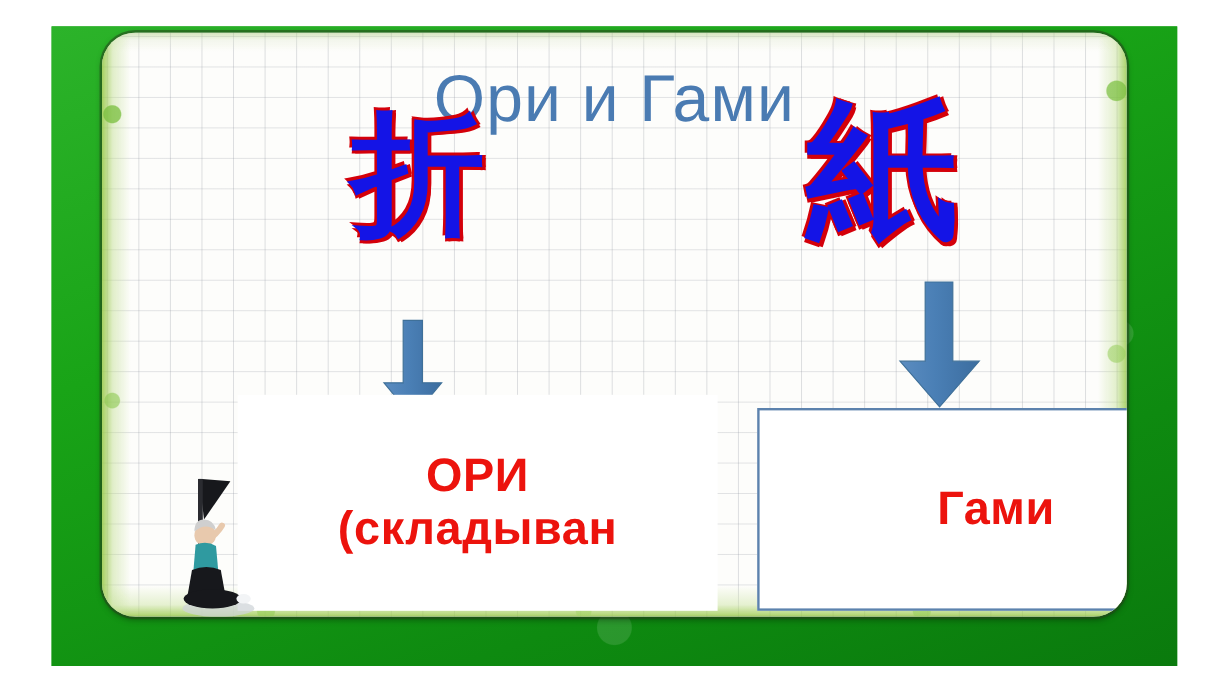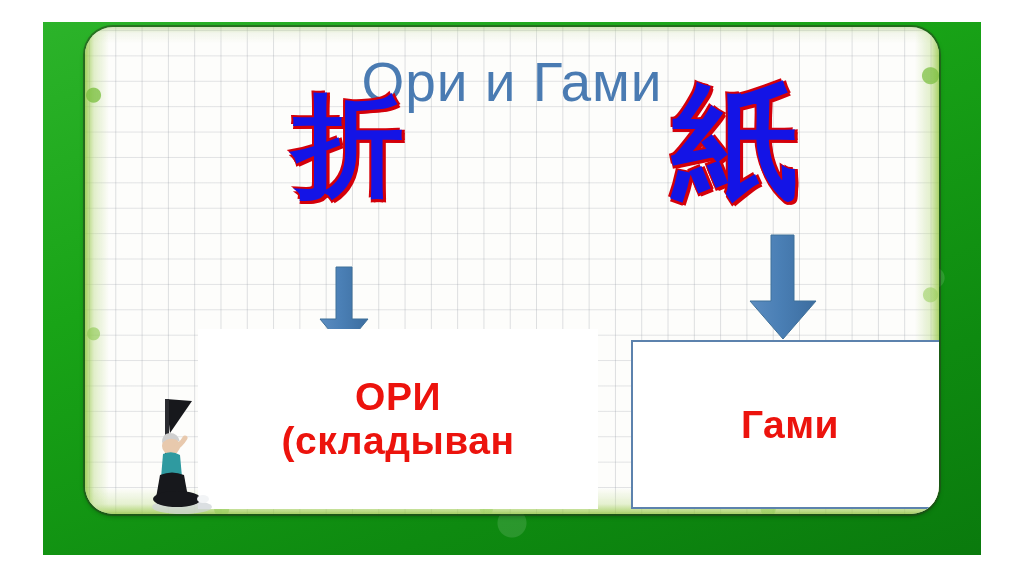--- a/index.html
+++ b/index.html
@@ -156,20 +156,21 @@
     width: 400px;
     height: 180px;
     border: none;
   }
   #box-kami {
     left: 546px;
     top: 313px;
     width: 314px;
     height: 165px;
     border: 2px solid #5c82ad;
+    padding-left: 40px;
   }
   .box-text {
     font-family: "Liberation Sans", sans-serif;
     font-weight: 700;
     color: #ec130d;
     line-height: 1.12;
     letter-spacing: 0.5px;
   }
   #box-ori .box-text  { font-size: 39px; padding: 0 4px; }
   #box-kami .box-text { font-size: 39px; padding: 0 4px; }

